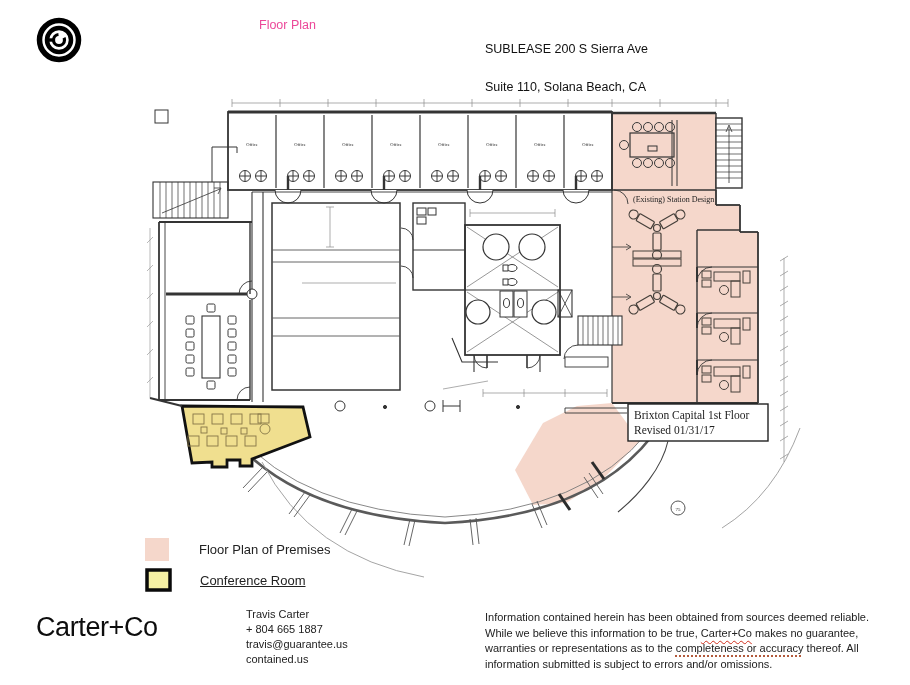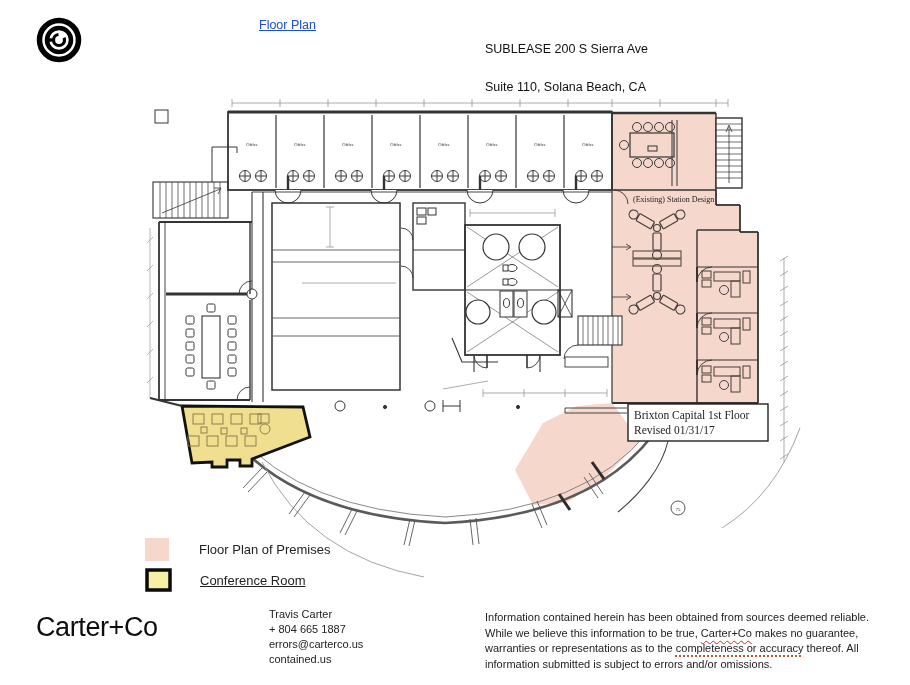--- a/index.html
+++ b/index.html
@@ -1,26 +1,26 @@
 <!DOCTYPE html>
 <html><head>
 <meta charset="utf-8">
 <style>
   html,body{margin:0;padding:0;background:#ffffff;}
   .page{position:relative;width:910px;height:685px;background:#fff;overflow:hidden;
         font-family:"Liberation Sans",sans-serif;color:#1a1a1a;}
   .abs{position:absolute;}
-  .doc-title{left:259px;top:18px;font-size:12.5px;color:#1d4ed8;text-decoration:underline;}
+  .doc-title{left:259px;top:18px;font-size:12.5px;color:#ec4899;}
   .address{left:485px;top:21px;font-size:12.5px;line-height:19px;color:#111;white-space:pre-line;}
   .legend{left:145px;top:538px;}
   .legend-row{display:flex;align-items:center;margin-bottom:7px;}
   .legend-label{font-size:13px;color:#222;margin-left:30px;}
   .legend-label2{margin-left:28px;text-decoration:underline;}
   .brand{left:36px;top:612px;font-size:27px;font-weight:500;letter-spacing:-0.4px;color:#0d0d0d;}
-  .contact{left:269px;top:607px;font-size:11px;line-height:15px;color:#222;}
+  .contact{left:246px;top:607px;font-size:11px;line-height:15px;color:#222;}
   .disclaimer{left:485px;top:610px;width:398px;font-size:11px;line-height:15.5px;color:#222;}
   .wavy{text-decoration:underline wavy #cf2f1d 1px;text-underline-offset:2.5px;}
   .dotted{text-decoration:underline dotted #b25a3c 1.5px;text-underline-offset:2.5px;}
   svg text{stroke:none;}
   .cadtext{font-family:"Liberation Serif",serif;fill:#222;}
   .plan-svg{position:absolute;left:0;top:0;}
 </style>
 </head>
 <body>
 
@@ -470,18 +470,18 @@
         <rect x="2" y="2" width="23" height="20" stroke="#0a0a0a" stroke-width="3.5" fill="#F5F0A4"></rect>
       </svg>
       <span class="legend-label legend-label2">Conference Room</span>
     </div>
   </div>
 
   <div class="abs brand">Carter+Co</div>
   <div class="abs contact">
     <div>Travis Carter</div>
     <div>+ 804 665 1887</div>
-    <div>errors@carterco.us</div>
+    <div>travis@guarantee.us</div>
     <div>contained.us</div>
   </div>
   <div class="abs disclaimer"><span>Information contained herein has been obtained from sources deemed reliable. While we believe this information to be true, </span><span class="wavy">Carter+Co</span><span> makes no guarantee, warranties or representations as to the </span><span class="dotted">completeness or accuracy</span><span> thereof. All information submitted is subject to errors and/or omissions.</span></div>
 
 </div>
 
 </body></html>

